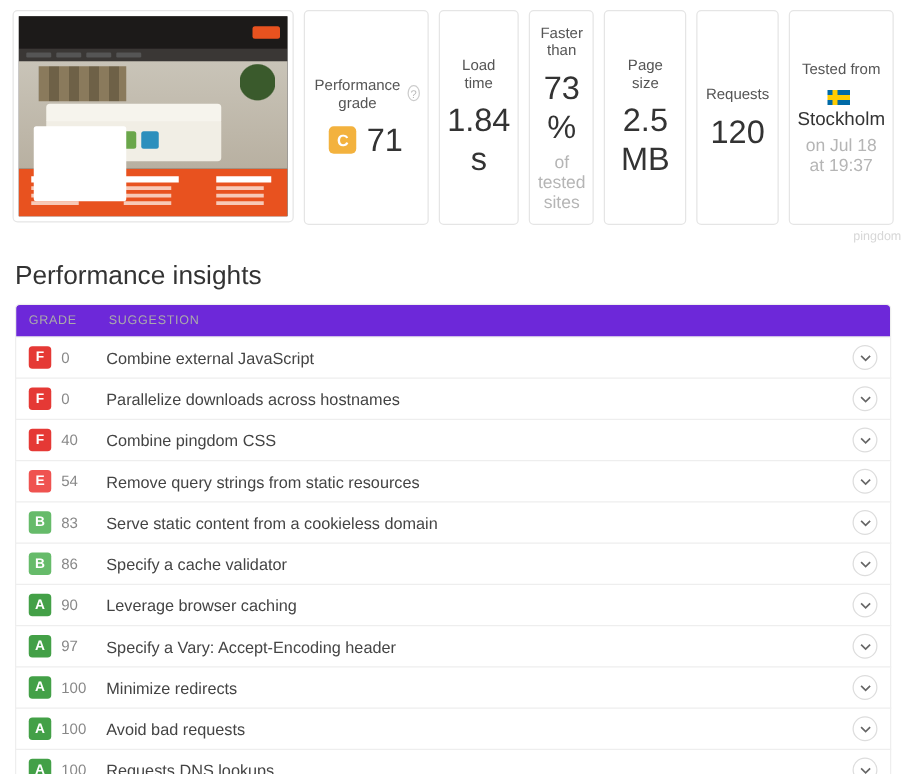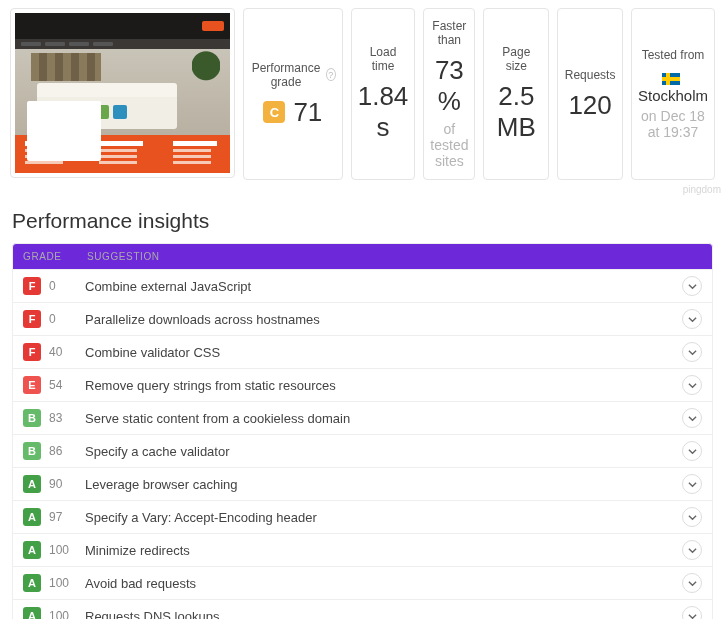--- a/index.html
+++ b/index.html
@@ -131,21 +131,21 @@
       </div>
       <div class="card">
         <div class="label">Requests</div>
         <div class="value">120</div>
       </div>
       <div class="card">
         <div class="label">Tested from</div>
         <div class="value small">
           <span class="flag"></span><span>Stockholm</span>
         </div>
-        <div class="sub">on Dec 18 at 19:37</div>
+        <div class="sub">on Jul 18 at 19:37</div>
       </div>
     </div>
   </div>
 </div>
 
 <div class="brand">pingdom</div>
 
 <div class="insights-title">Performance insights</div>
 
 <div class="table">
@@ -170,21 +170,21 @@
         <span class="suggestion">Parallelize downloads across hostnames</span>
         <span class="expand">
           <svg viewBox="0 0 10 10">
             <path d="M1 3 L5 7 L9 3" fill="none" stroke="#666" stroke-width="1.5"></path>
           </svg>
         </span>
       </div>
       <div class="trow">
         <span class="badge g-F">F</span>
         <span class="score">40</span>
-        <span class="suggestion">Combine validator CSS</span>
+        <span class="suggestion">Combine pingdom CSS</span>
         <span class="expand">
           <svg viewBox="0 0 10 10">
             <path d="M1 3 L5 7 L9 3" fill="none" stroke="#666" stroke-width="1.5"></path>
           </svg>
         </span>
       </div>
       <div class="trow">
         <span class="badge g-E">E</span>
         <span class="score">54</span>
         <span class="suggestion">Remove query strings from static resources</span>

